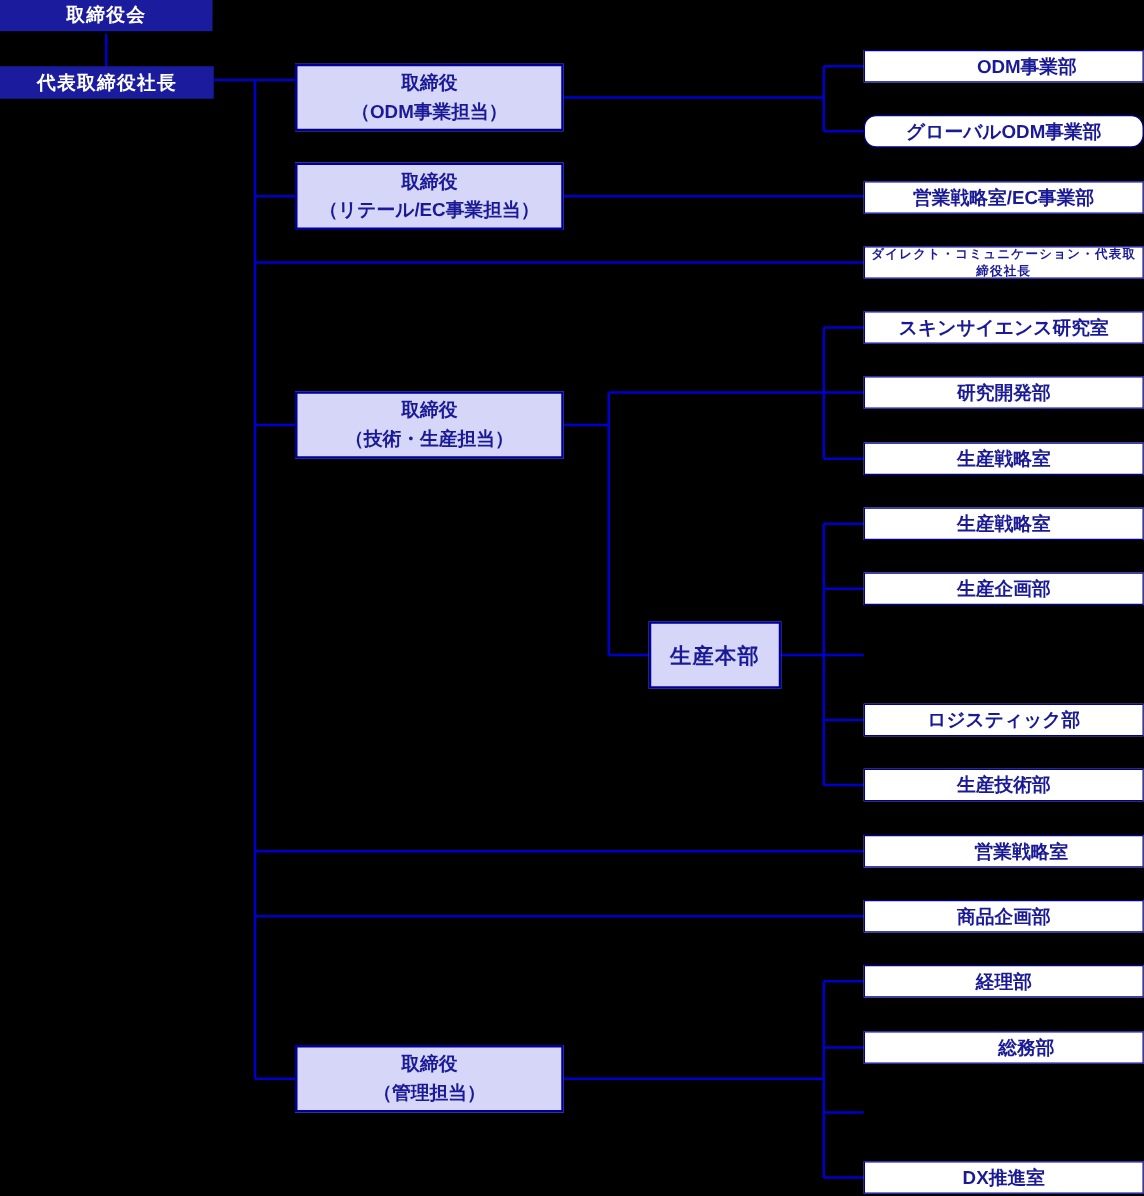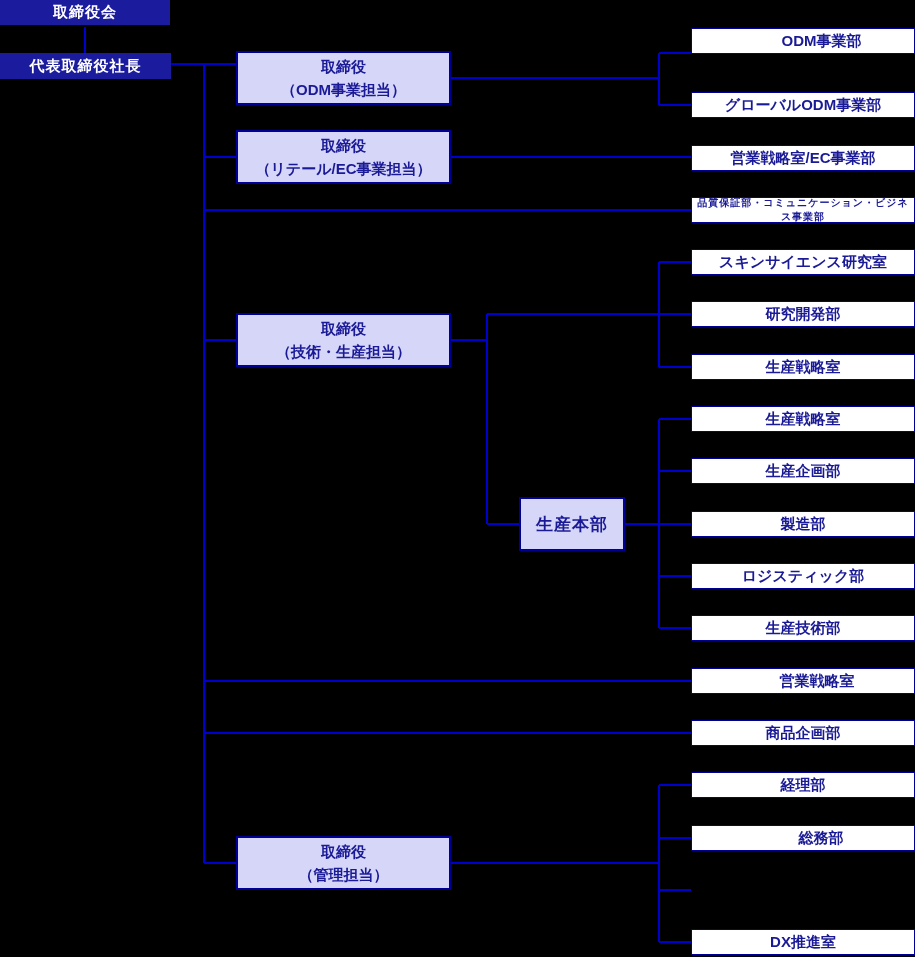--- a/index.html
+++ b/index.html
@@ -125,30 +125,29 @@
     <span>（技術・生産担当）</span>
   </div>
 
   <div class="box director" style="top:836px;">
     <span>取締役</span>
     <span>（管理担当）</span>
   </div>
 
   <div class="box hq">生産本部</div>
 
-  <div class="box dept" style="top:28px;padding-left:37px;">ODM事業部</div>
-  <div class="box dept" style="top:92px;">グローバルODM事業部</div>
+  <div class="box dept" style="top:40px;padding-left:37px;">ODM事業部</div>
+  <div class="box dept" style="top:92px;border-radius:10px;">グローバルODM事業部</div>
   <div class="box dept" style="top:145px;">営業戦略室/EC事業部</div>
-  <div class="box dept small" style="top:197px;">品質保証部・コミュニケーション・ビジネス事業部</div>
+  <div class="box dept small" style="top:197px;">ダイレクト・コミュニケーション・代表取締役社長</div>
   <div class="box dept" style="top:249px;">スキンサイエンス研究室</div>
   <div class="box dept" style="top:301px;">研究開発部</div>
   <div class="box dept" style="top:354px;">生産戦略室</div>
   <div class="box dept" style="top:406px;">生産戦略室</div>
   <div class="box dept" style="top:458px;">生産企画部</div>
-  <div class="box dept" style="top:511px;">製造部</div>
   <div class="box dept" style="top:563px;">ロジスティック部</div>
   <div class="box dept" style="top:615px;">生産技術部</div>
   <div class="box dept" style="top:668px;padding-left:28px;">営業戦略室</div>
   <div class="box dept" style="top:720px;">商品企画部</div>
   <div class="box dept" style="top:772px;">経理部</div>
   <div class="box dept" style="top:825px;padding-left:36px;">総務部</div>
   <div class="box dept" style="top:929px;">DX推進室</div>
 
 </div>
 

